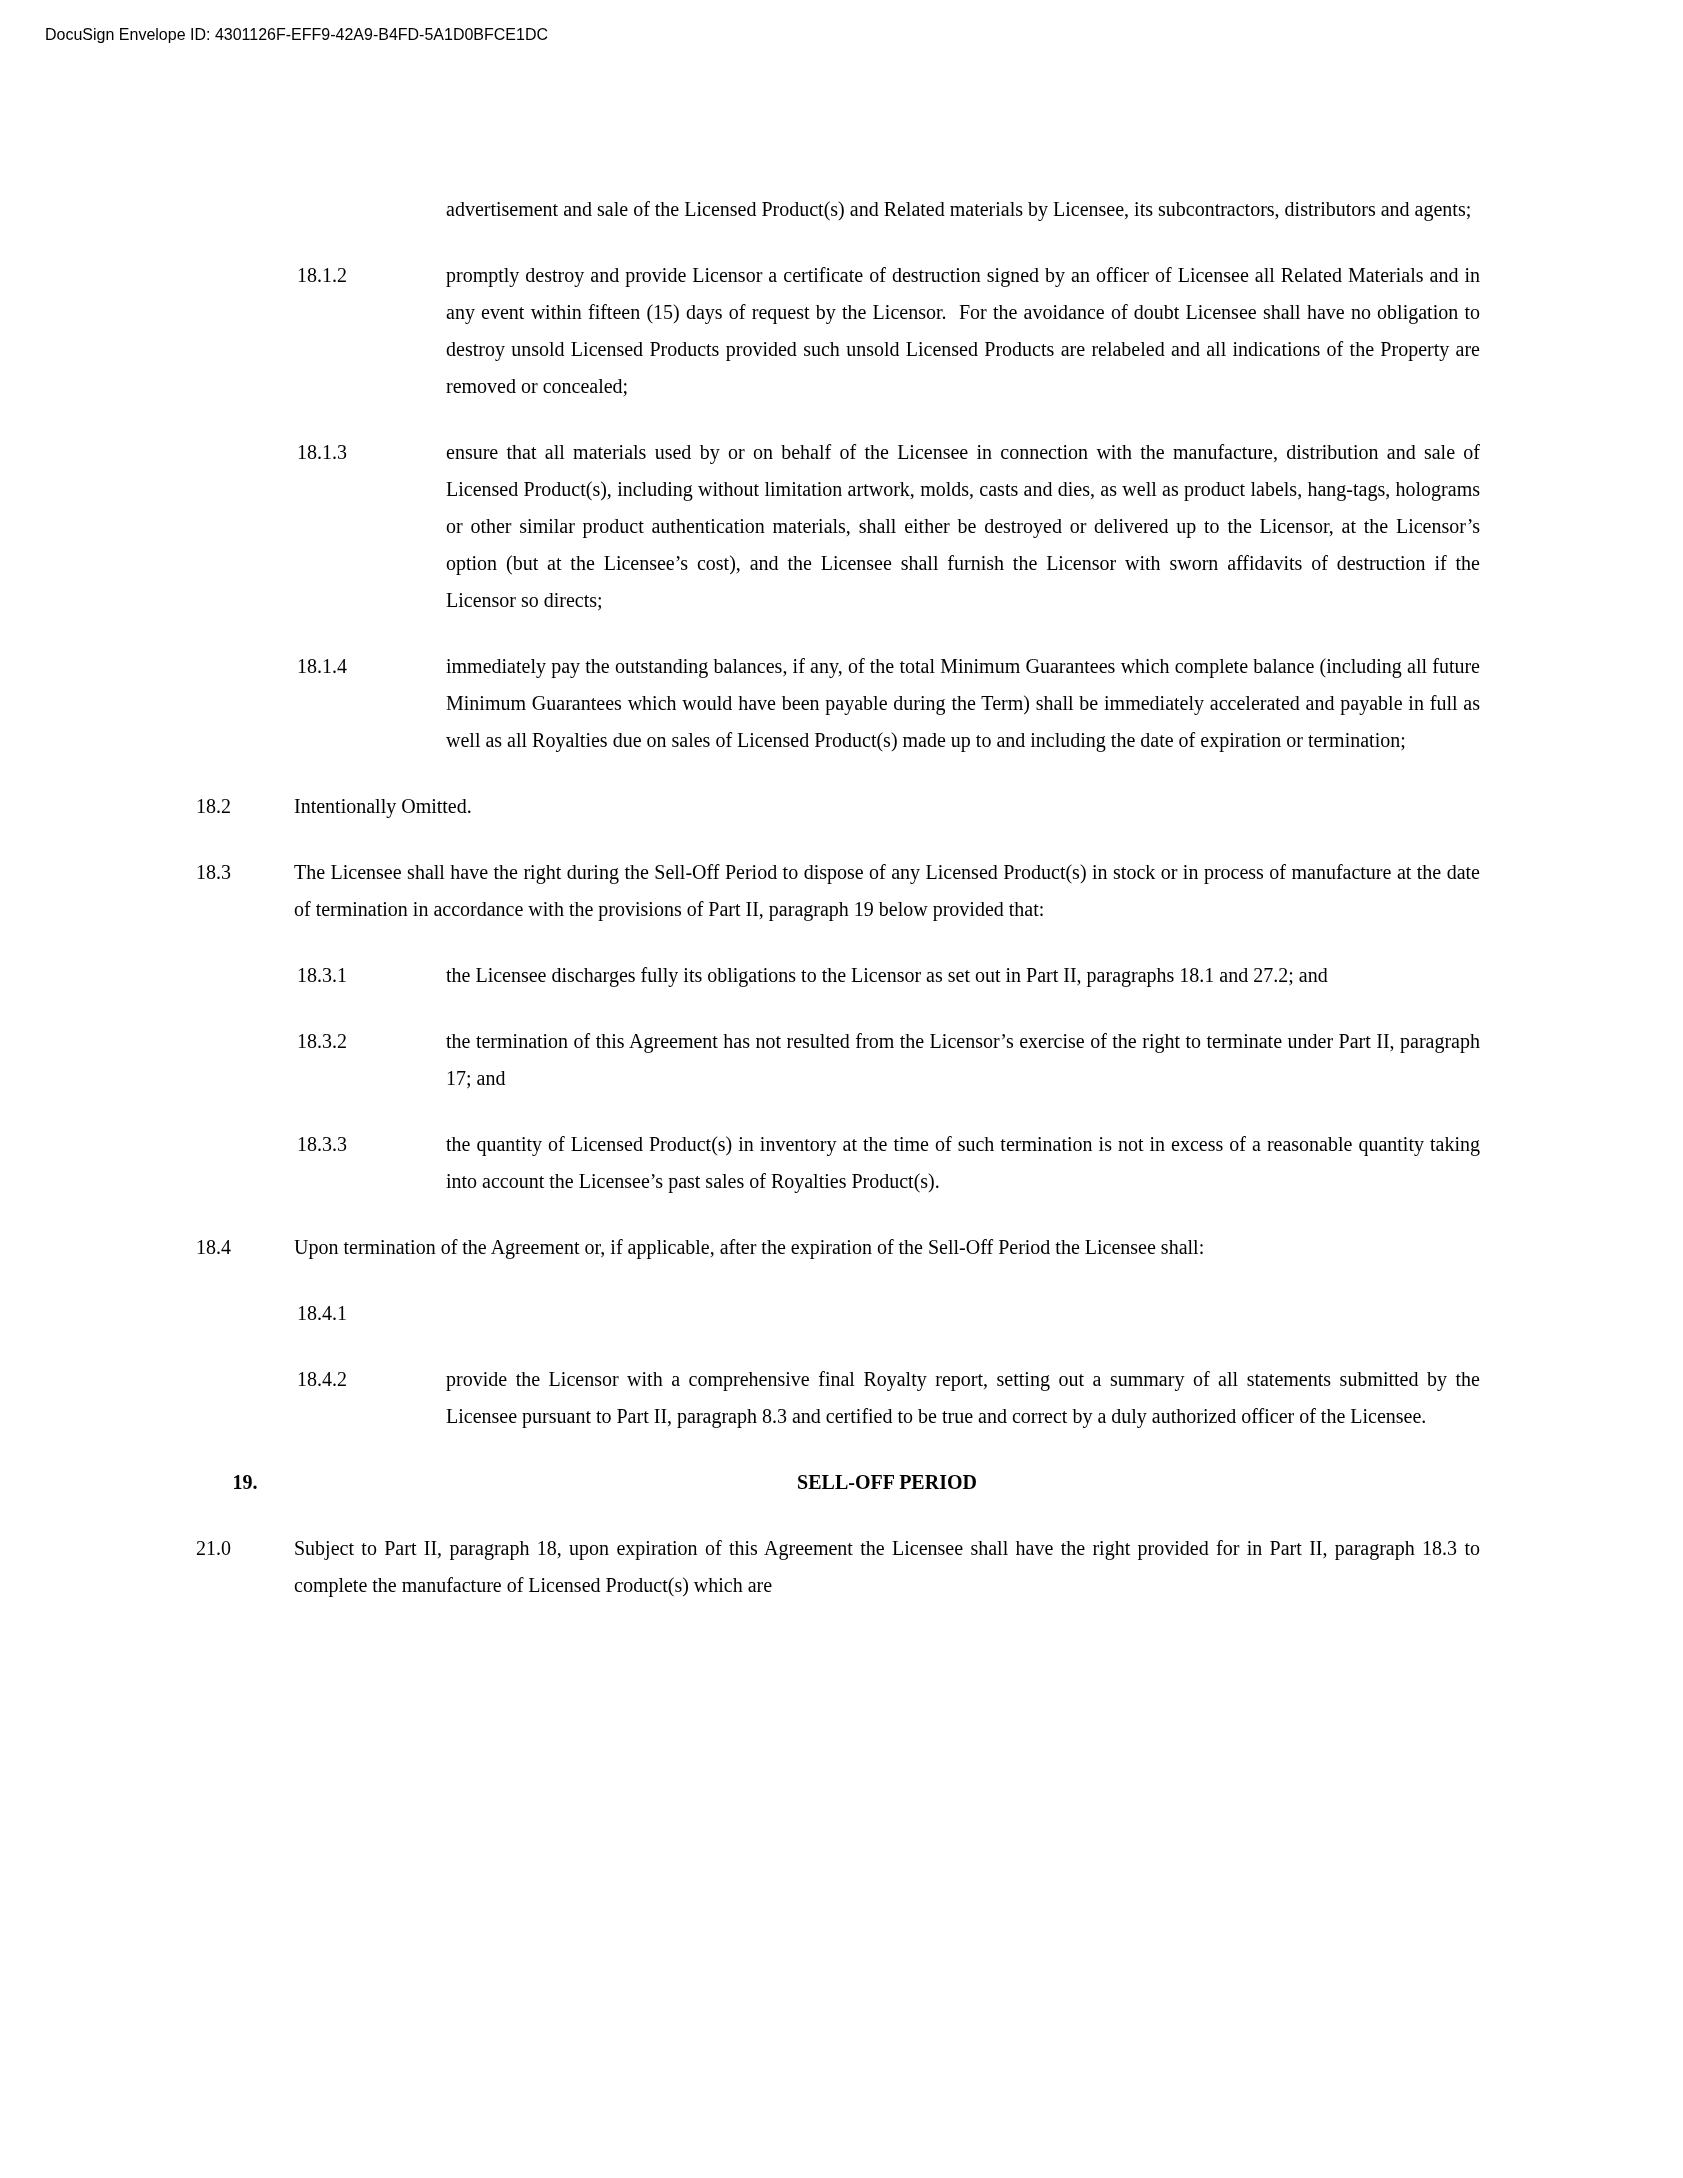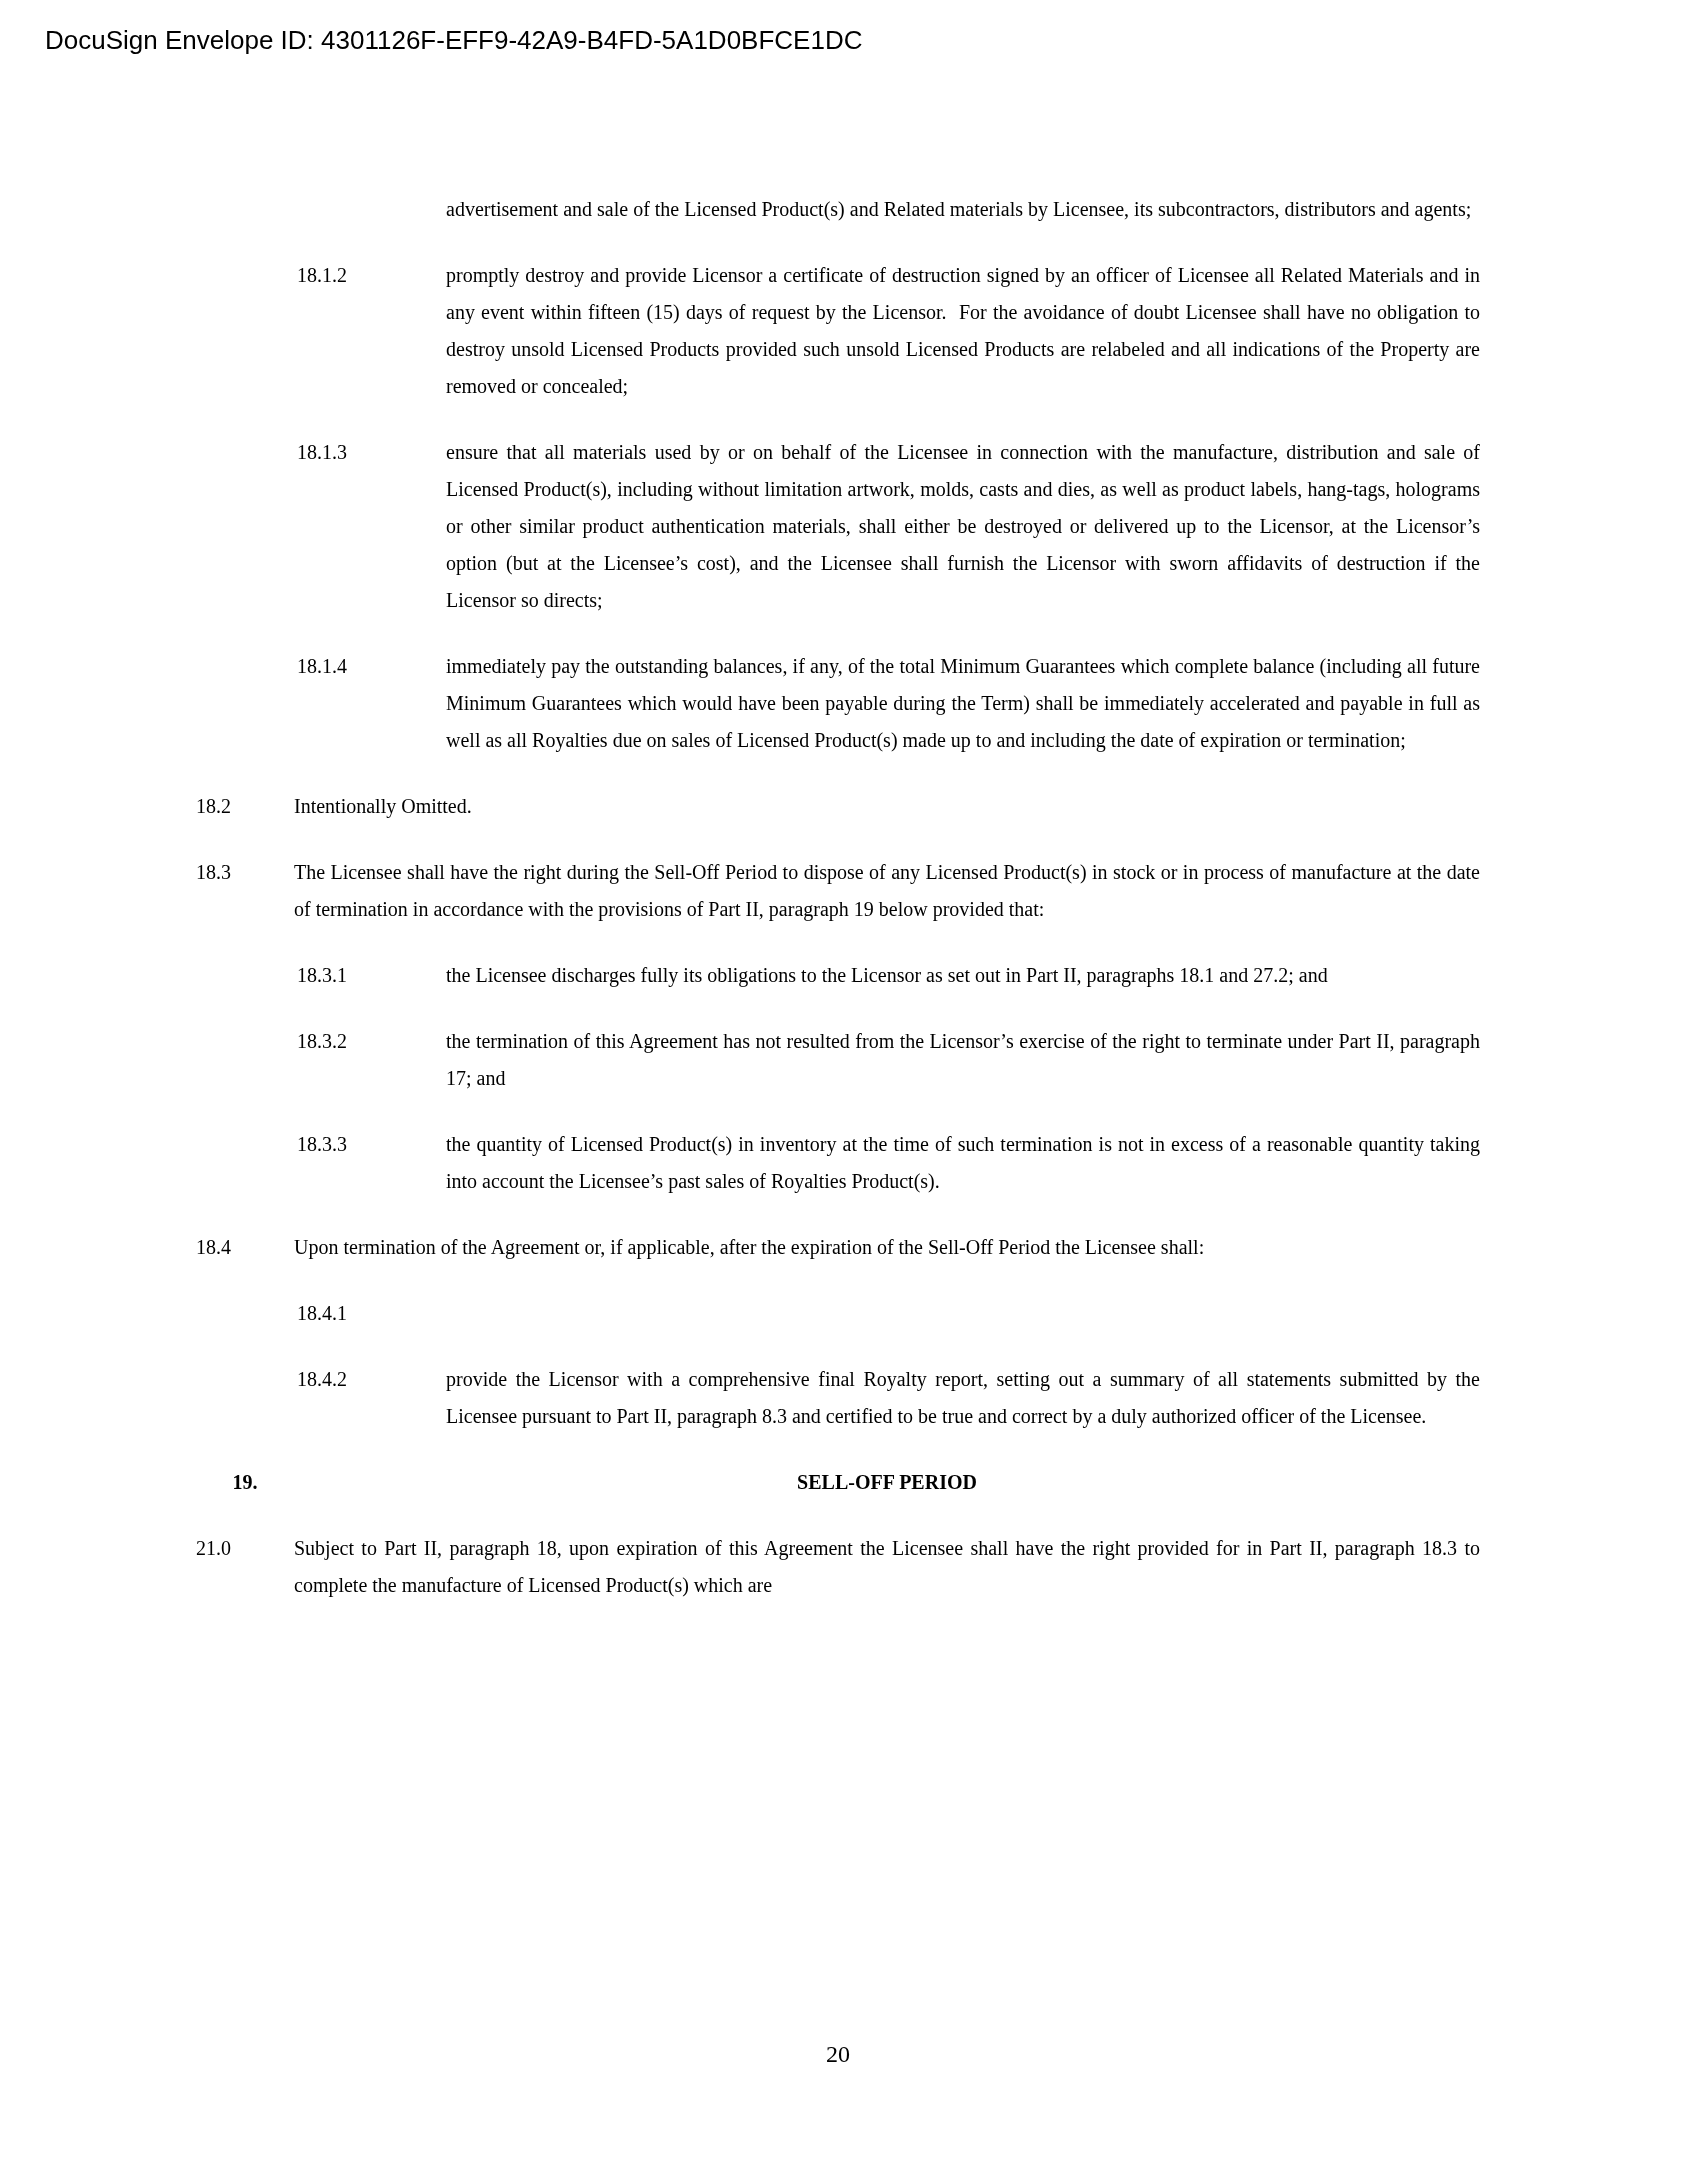--- a/index.html
+++ b/index.html
@@ -10,21 +10,21 @@
     height: 2178px;
     background: #ffffff;
     color: #000000;
     overflow: hidden;
   }
   .ds-header {
     position: absolute;
     left: 45px;
     top: 25px;
     font-family: "Liberation Sans", sans-serif;
-    font-size: 26px;
+    font-size: 16px;
     line-height: 1.2;
     color: #000000;
     white-space: nowrap;
   }
   .content {
     position: absolute;
     left: 196px;
     top: 191px;
     width: 1284px;
     font-family: "Liberation Serif", serif;
@@ -130,16 +130,15 @@
       <div class="txt">SELL-OFF PERIOD</div>
     </div>
 
     <div class="para">
       <div class="num">21.0</div>
       <div class="txt">Subject to Part II, paragraph 18, upon expiration of this Agreement the Licensee shall have the right provided for in Part II, paragraph 18.3 to complete the manufacture of Licensed Product(s) which are</div>
     </div>
 
   </div>
 
-  <div class="page-number">20</div>
 
 </div>
 
 
 </body></html>

